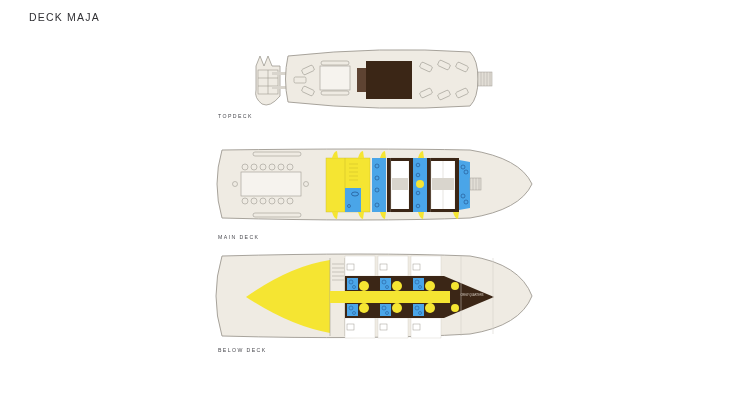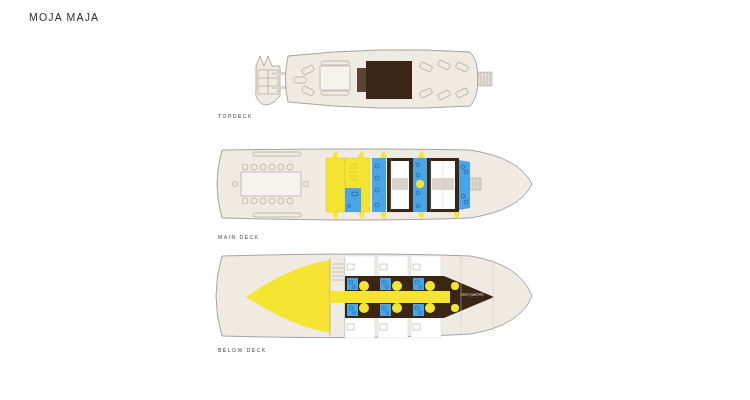--- a/index.html
+++ b/index.html
@@ -4,21 +4,21 @@
   <style>
     html, body { margin: 0; padding: 0; background: #ffffff; }
     body { width: 750px; height: 400px; position: relative; overflow: hidden; font-family: "Liberation Sans", sans-serif; }
     .title { position: absolute; left: 29px; top: 11px; font-size: 10.5px; letter-spacing: 1.2px; color: #2f2f33; font-weight: 400; }
     .deck-label { position: absolute; font-size: 5.2px; letter-spacing: 1.4px; color: #4a4a50; }
     svg { position: absolute; left: 0; top: 0; }
   </style>
 </head>
 <body>
 
-<div class="title">MOJA MAJA</div>
+<div class="title">DECK MAJA</div>
 <div class="deck-label" style="left:218px; top:113px;">TOPDECK</div>
 <div class="deck-label" style="left:218px; top:234px;">MAIN DECK</div>
 <div class="deck-label" style="left:218px; top:347px;">BELOW DECK</div>
 
 <svg width="750" height="400" viewBox="0 0 750 400">
 
   <g>
 
     <g>
       <path d="M256 66 L260 56 L264 66 L268 56 L272 66 L280 66 L280 96 Q270 108 262 104 Q254 98 256 90 Z" fill="#efebe3" stroke="#9e9a92" stroke-width="0.8"></path>

